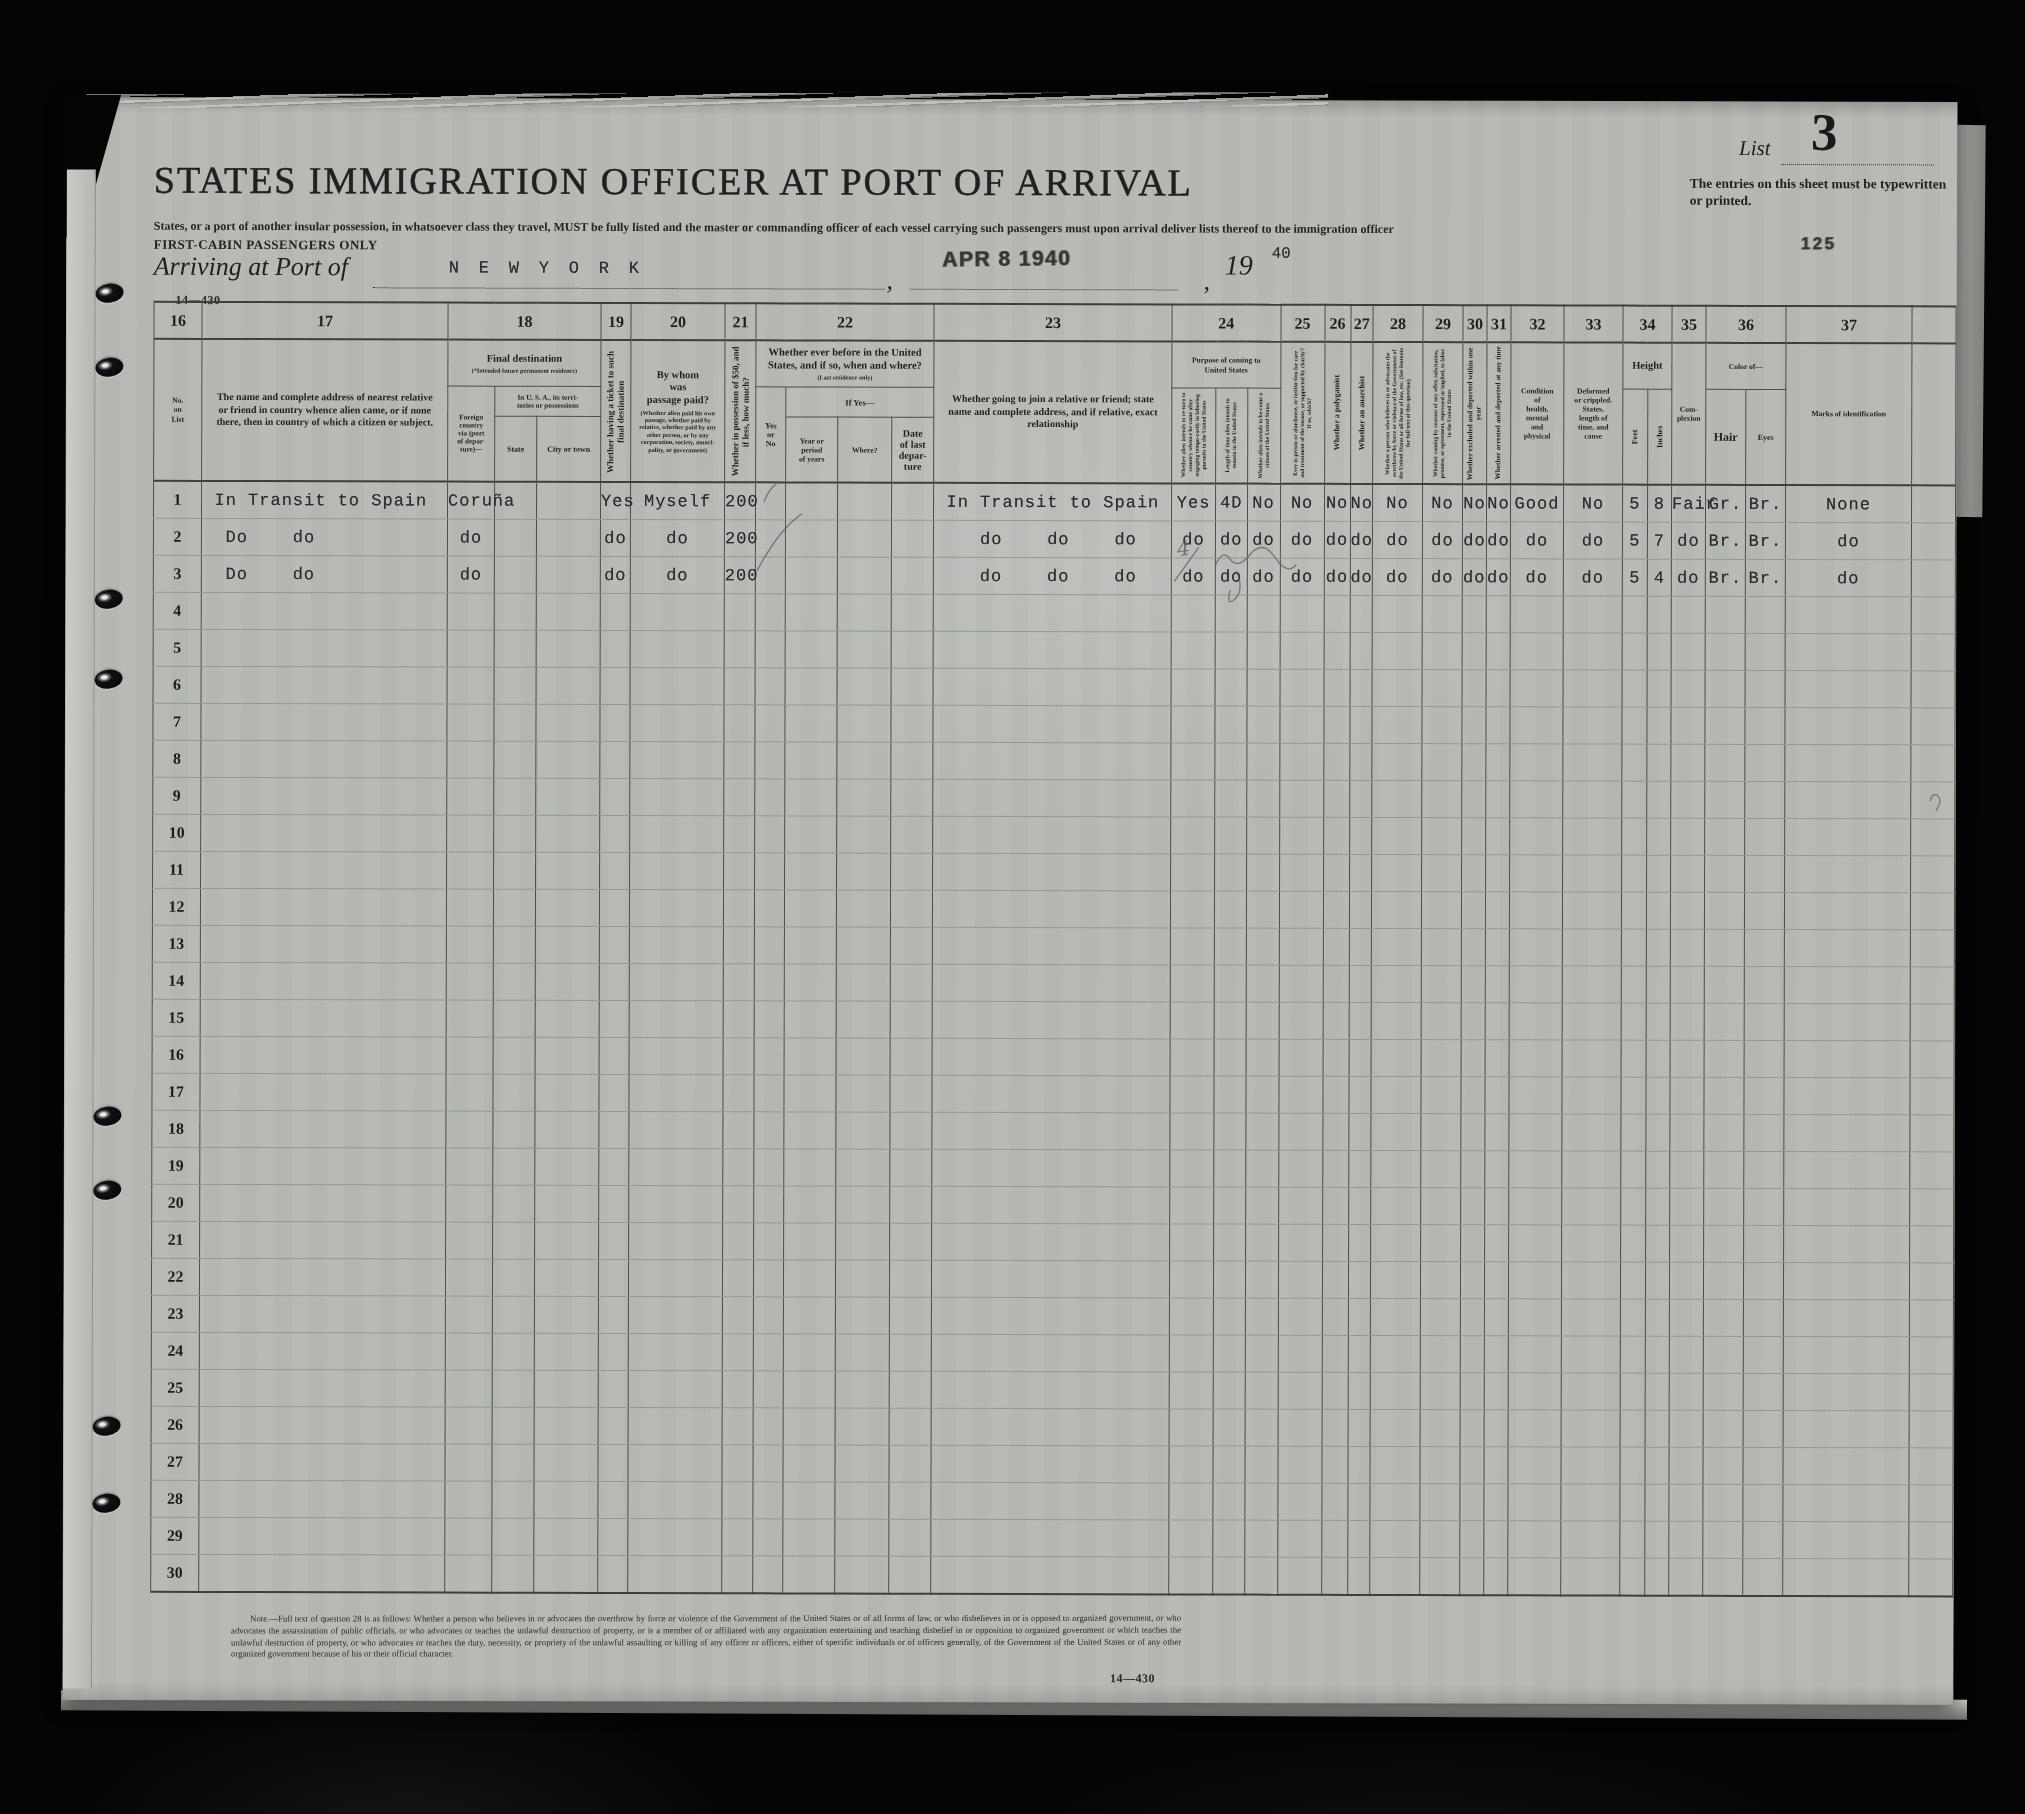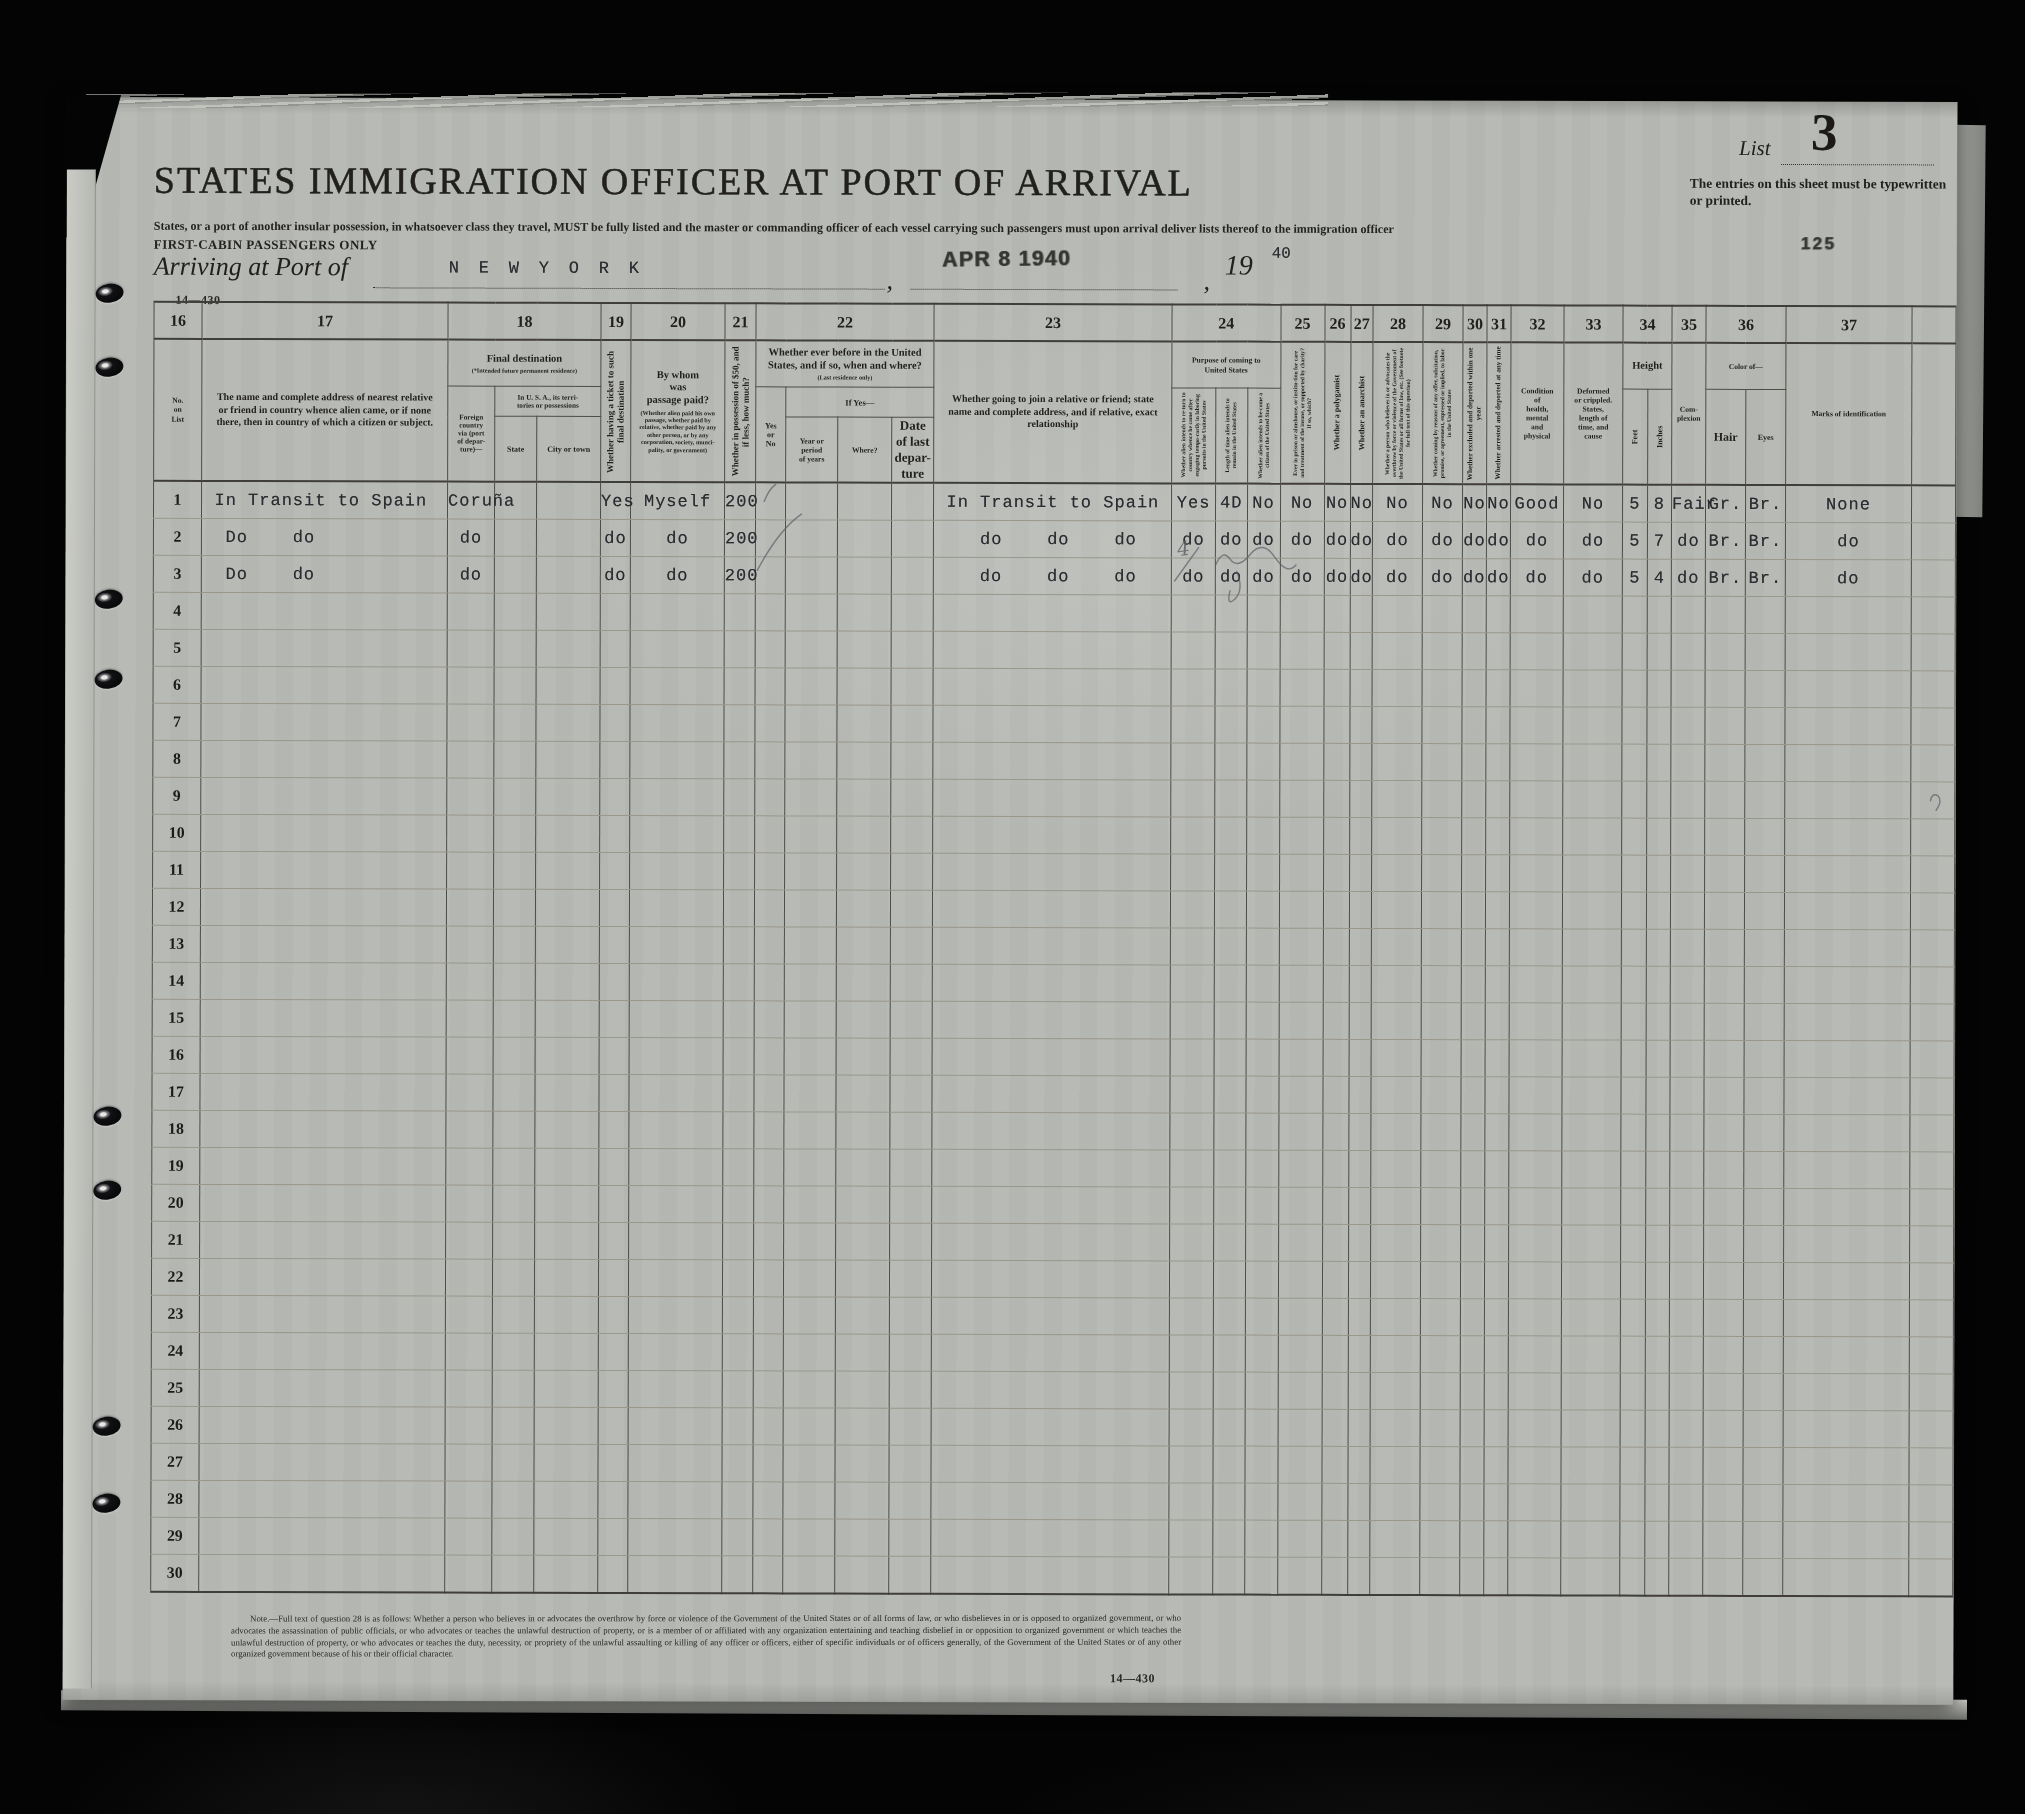--- a/index.html
+++ b/index.html
@@ -271,21 +271,21 @@
           <th rowspan="2" style="font-size:12px">Hair</th>
           <th rowspan="2" style="font-size:8px">Eyes</th>
         </tr>
         <tr class="hD">
           <th style="font-size:8px">State</th>
           <th style="font-size:8px">City or town</th>
           <th class="prelines" style="font-size:7.6px">Year or
 period
 of years</th>
           <th style="font-size:7.6px">Where?</th>
-          <th class="prelines" style="font-size:13px">Date
+          <th class="prelines" style="font-size:10px">Date
 of last
 depar-
 ture</th>
         </tr>
       </thead>
       <tbody>
           <tr>
             <td class="rownum">1</td>
             <td class="typed tl">In Transit to Spain</td>
             <td class="typed">Coruña</td>

